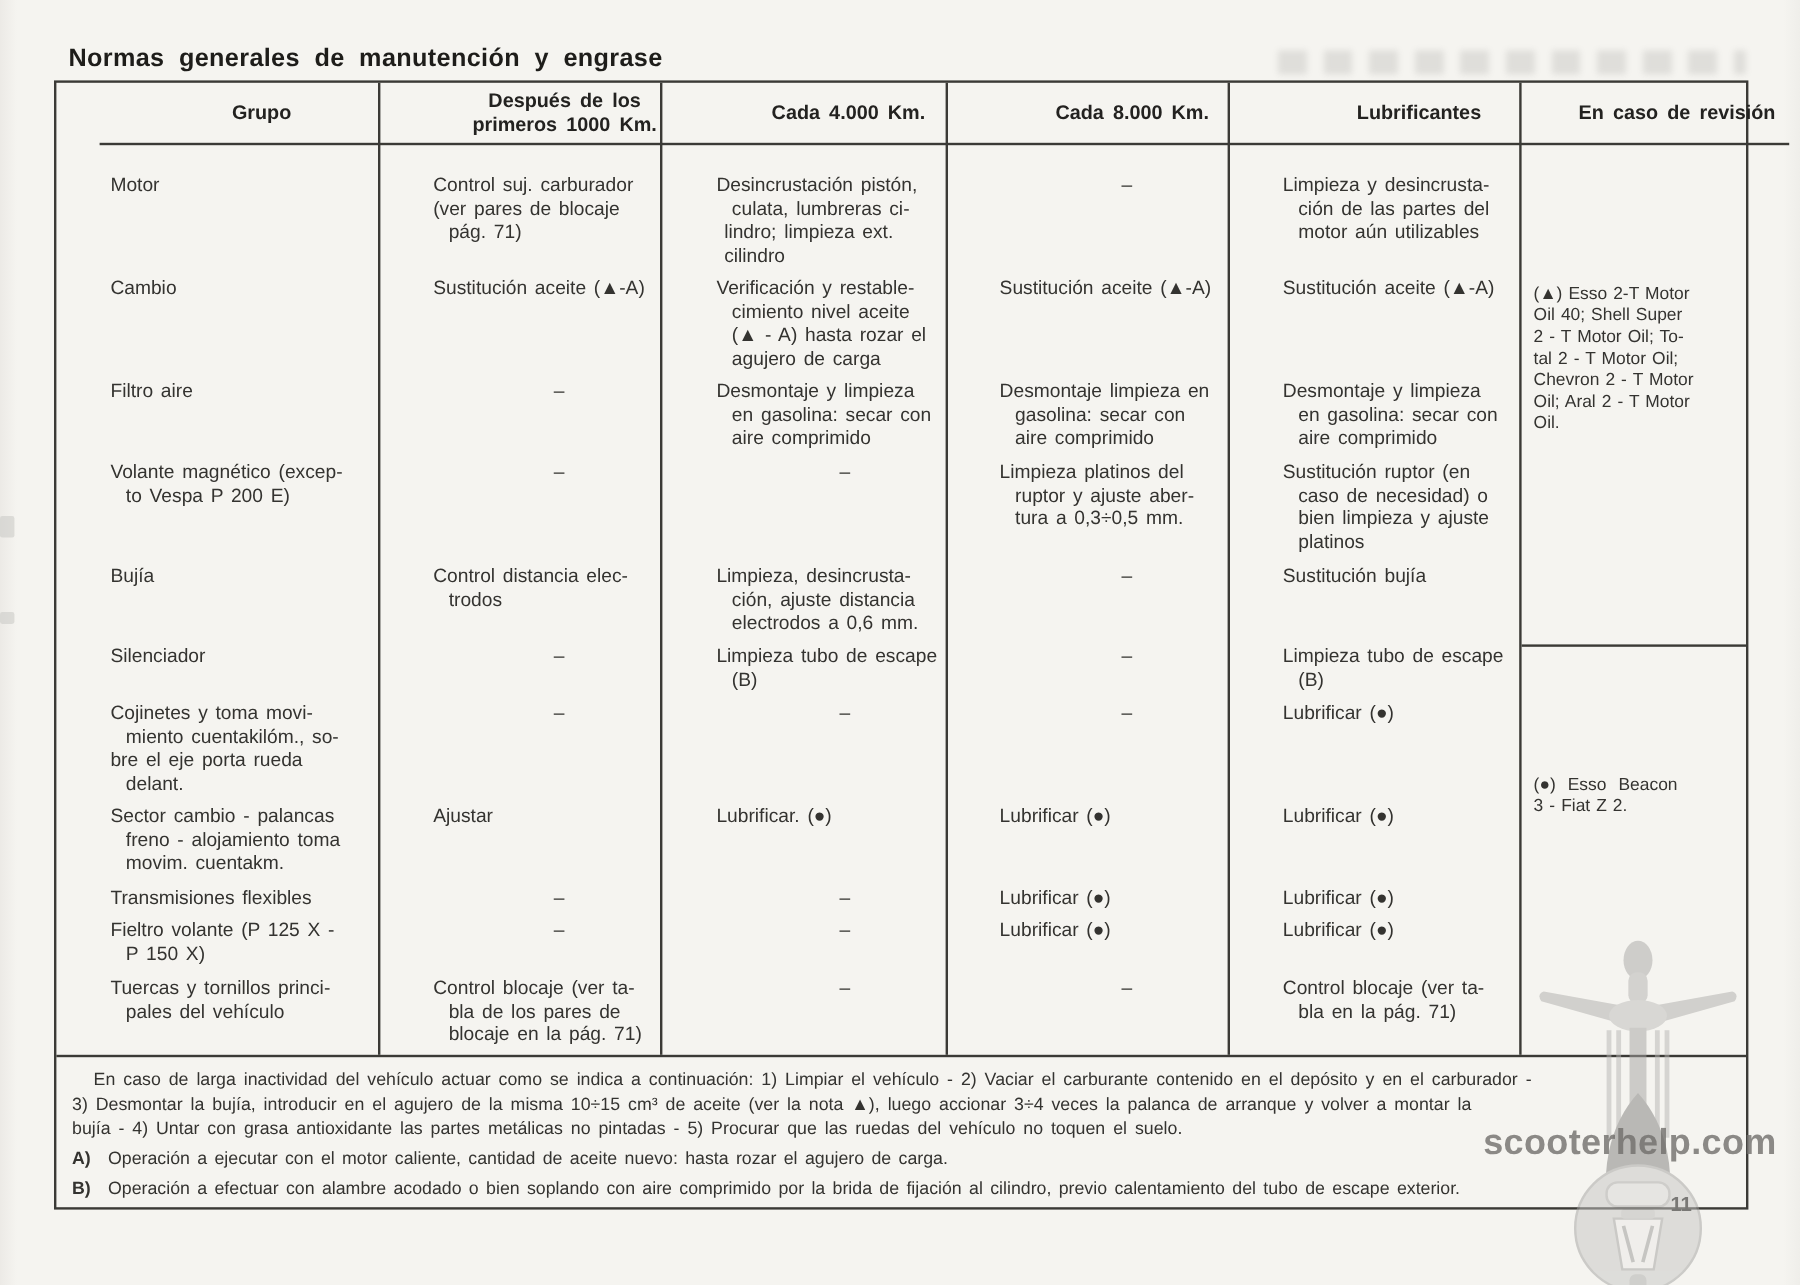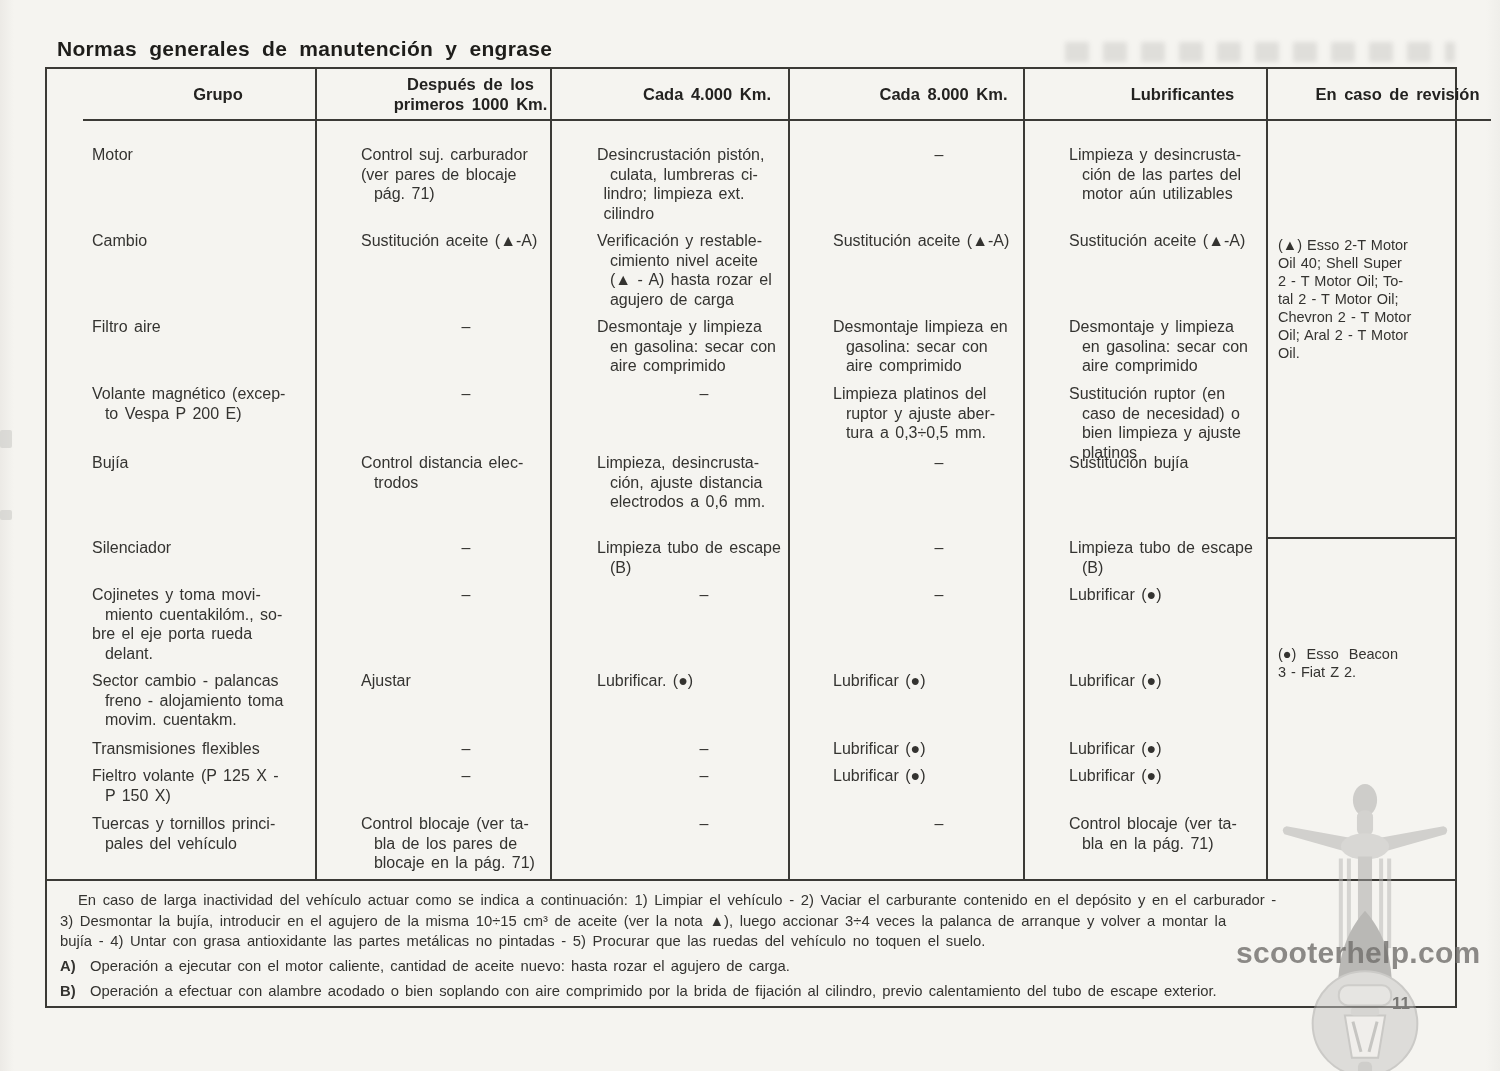--- a/index.html
+++ b/index.html
@@ -28,21 +28,21 @@
   .table-bottom{position:absolute;top:810px;left:0;width:100%;height:2px;background:#3b3a36;}
   .lub-divider{position:absolute;top:468px;left:1221px;width:187px;height:2px;background:#3b3a36;}
   
   .cell{position:absolute;font-size:16px;line-height:19.5px;white-space:pre-wrap;word-spacing:2px;color:#343330;margin-left:32px;}
   .c0{left:13px;width:242px}
   .c1{left:282px;width:210px}
   .c2{left:518px;width:214px}
   .c3{left:754px;width:212px}
   .c4{left:990px;width:218px}
   .dash{text-align:center;}
-  .r0{top:76px}.r1{top:162px}.r2{top:248px}.r3{top:315px}.r4{top:384px}
+  .r0{top:76px}.r1{top:162px}.r2{top:248px}.r3{top:315px}.r4{top:402px}
   .r5{top:469px}.r6{top:516px}.r7{top:602px}.r8{top:670px}.r9{top:697px}.r10{top:745px}
   .lub-note{position:absolute;left:1231px;width:172px;font-size:14.5px;line-height:18px;
     white-space:pre-wrap;word-spacing:1px;color:#343330;}
   .lub1{top:167px}.lub2{top:576px}
   
   .footnotes{position:absolute;left:13px;top:821px;width:1388px;font-size:14.8px;line-height:20.5px;color:#343330;}
   .fn-para{white-space:pre-wrap;text-indent:18px;word-spacing:2.5px;margin:0;}
   .fn-note{display:flex;margin-top:4.5px;word-spacing:2px;}
   .fn-label{font-weight:700;flex:0 0 30px;}
   .fn-text{flex:1;}

